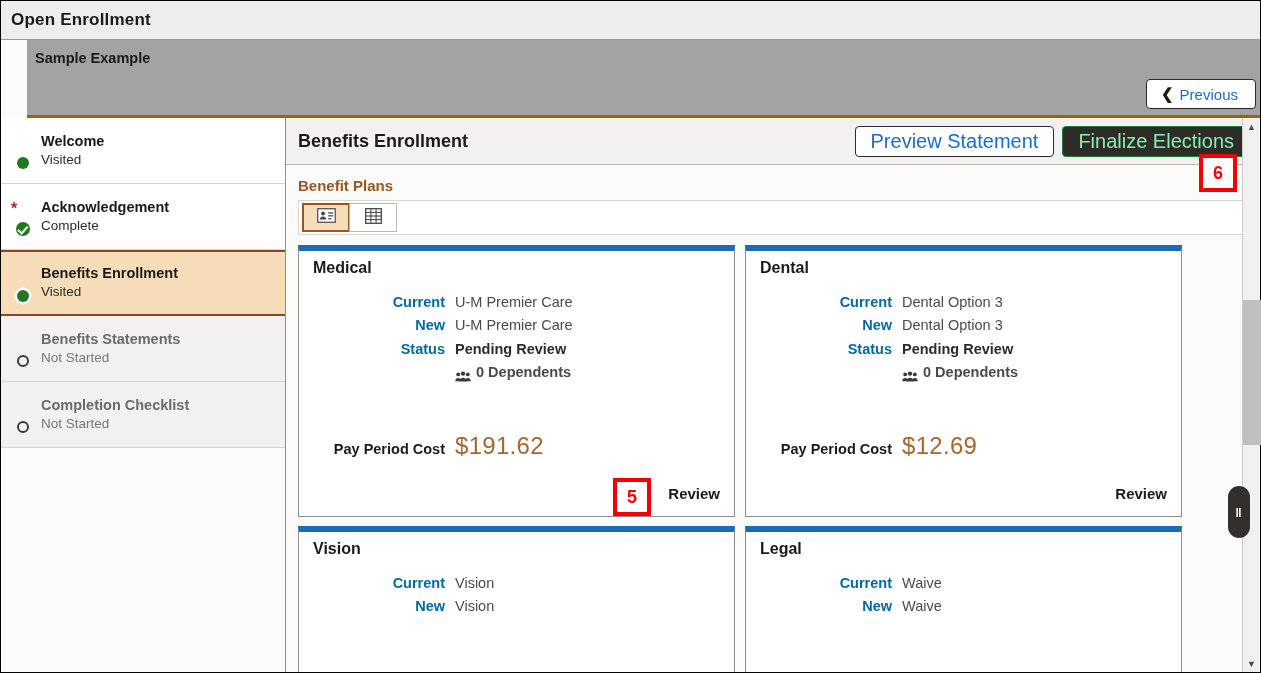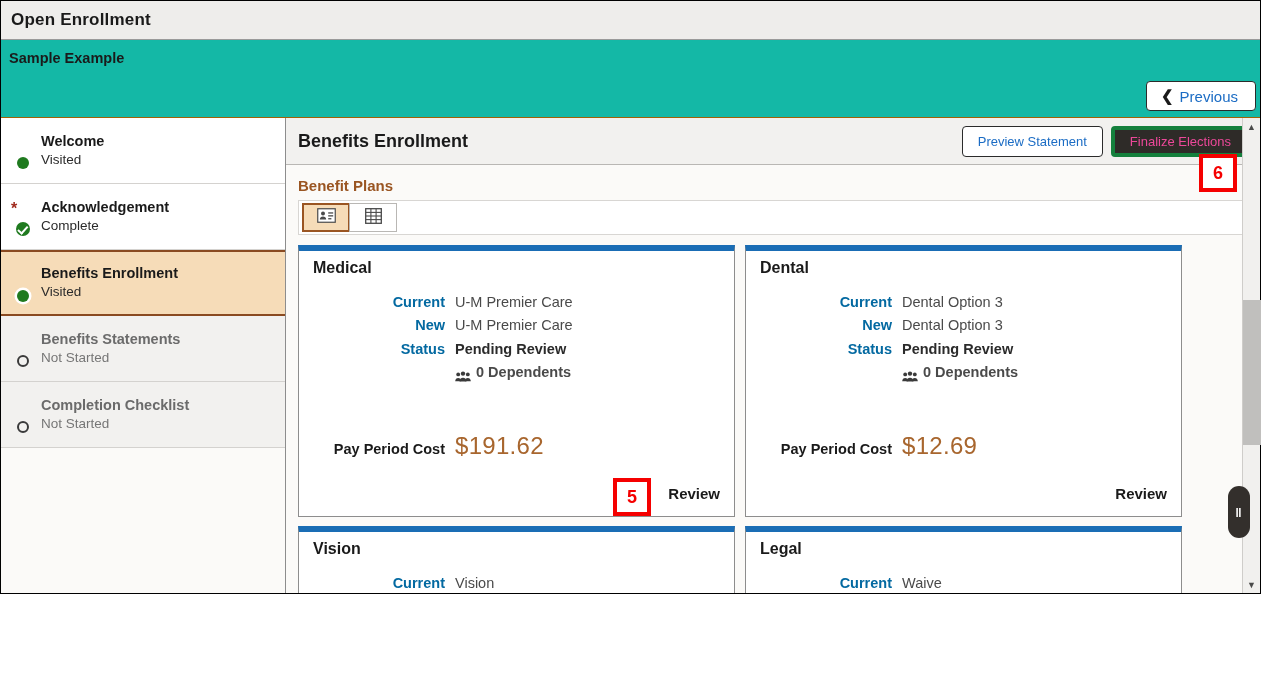--- a/index.html
+++ b/index.html
@@ -6,21 +6,21 @@
   * { box-sizing: border-box; margin: 0; padding: 0; }
   html, body {
     width: 1261px; height: 673px;
     background: #fff;
     font-family: "Liberation Sans", sans-serif;
     overflow: hidden;
   }
 
   #app {
     position: relative;
-    width: 1261px; height: 594px;
+    width: 1261px; height: 673px;
     border: 1px solid #000;
     background: #fbfaf8;
     display: flex; flex-direction: column;
   }
 
   
   .titlebar {
     height: 39px; flex: 0 0 39px;
     background: #eeedeb;
     border-bottom: 1px solid #9a9a9a;
@@ -28,23 +28,24 @@
     padding-left: 10px;
   }
   .titlebar .title {
     font-size: 17px; font-weight: bold; color: #1a1a1a;
     letter-spacing: .2px;
   }
 
   
   .subheader {
     flex: 0 0 78px;
-    background: #14b8a6;
-    border-bottom: 1px solid #a16207;
-    position: relative;
+    background: #a3a3a3;
+    border-bottom: 3px solid #a16207;
+    position: relative;
+    margin-left: 26px;
   }
   .subheader .sample {
     position: absolute; left: 8px; top: 10px;
     font-size: 14.5px; font-weight: bold; color: #1a1a1a;
   }
   .prev-btn {
     position: absolute; right: 4px; bottom: 6px;
     height: 30px; min-width: 110px;
     background: #fff;
     border: 1px solid #2b2b2b;
@@ -141,29 +142,29 @@
     padding: 0 10px 0 12px;
     position: relative;
   }
   .main-header .ph-title {
     font-size: 18px; font-weight: bold; color: #1a1a1a;
     flex: 1 1 auto;
   }
   .hdr-btn {
     height: 31px; border-radius: 4px;
     display: flex; align-items: center; justify-content: center;
-    padding: 0 15px; font-size: 13px; cursor: pointer;
+    padding: 0 15px; font-size: 20px; cursor: pointer;
     white-space: nowrap;
   }
   .hdr-btn.secondary {
     background: #fff; border: 1px solid #2b2b2b; color: #1b6cc4;
     margin-right: 8px;
   }
   .hdr-btn.primary {
-    background: #2e2b28; border: 4px solid #15803d; color: #ec4899;
+    background: #2e2b28; border: 1px solid #15803d; color: #86efac;
   }
 
   .main-scroll {
     flex: 1 1 auto; min-height: 0;
     overflow: hidden;
     padding: 8px 10px 0 12px;
     position: relative;
   }
   .section-label {
     font-size: 15px; font-weight: bold; color: #9a5522;

